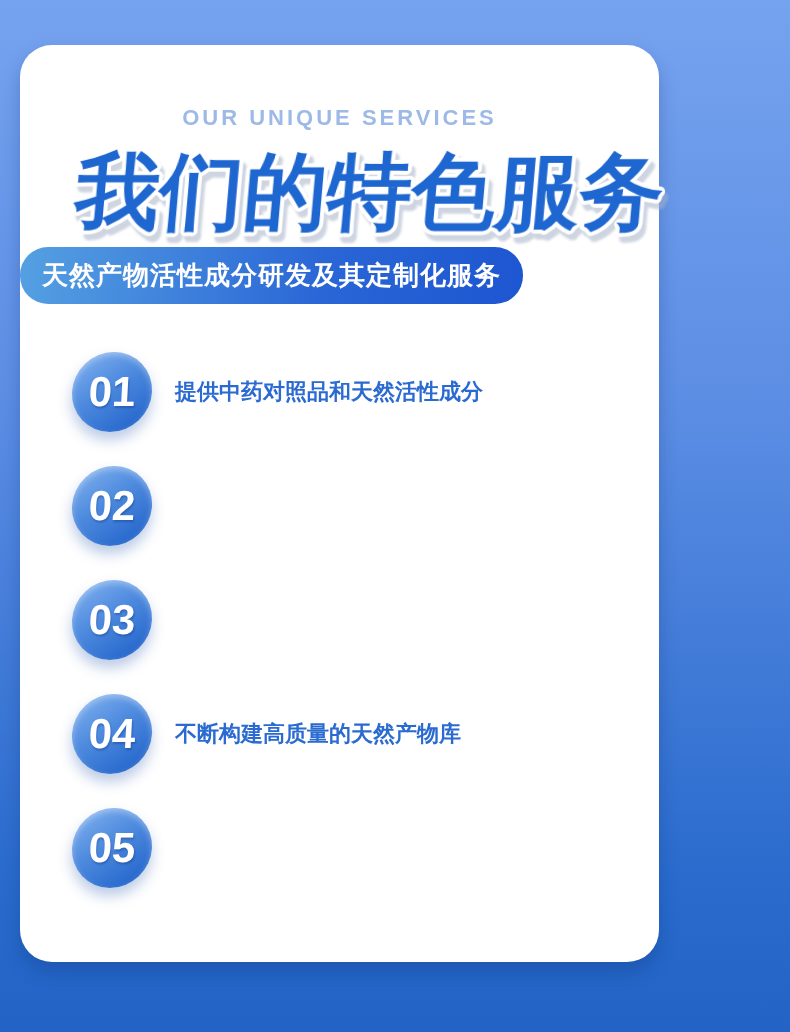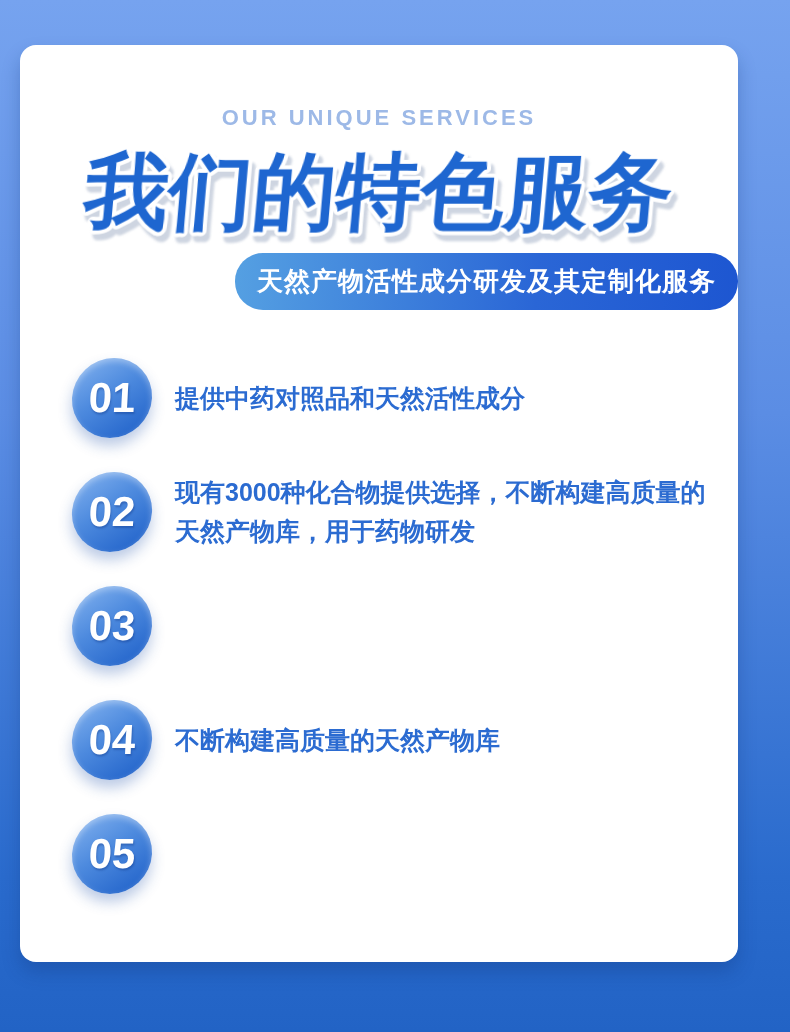--- a/index.html
+++ b/index.html
@@ -10,41 +10,41 @@
     --item-text:#2b6bd1;
   }
   *{margin:0;padding:0;box-sizing:border-box;}
   html,body{width:790px;height:1032px;}
   body{
     font-family:"Liberation Sans","DejaVu Sans",sans-serif;
     background:linear-gradient(180deg,var(--bg-top) 0%,#5b8de4 40%,#2a6bcd 85%,var(--bg-bottom) 100%);
     overflow:hidden;position:relative;
   }
   .card{
-    position:absolute;left:20px;top:45px;width:718px;height:917px;
-    background:#ffffff;border-radius:16px;
+    position:absolute;left:20px;top:45px;width:639px;height:917px;
+    background:#ffffff;border-radius:32px;
     box-shadow:0 10px 18px rgba(16,50,120,.28);
   }
   .eyebrow{
     margin-top:60px;text-align:center;
     color:var(--eyebrow);font-size:22px;font-weight:700;letter-spacing:3px;
   }
   .title-wrap{
     margin-top:4px;text-align:center;
     transform:skewX(-5deg);
     filter:drop-shadow(4px 6px 1px rgba(165,178,200,.55));
   }
   .title-svg{display:block;margin:0 auto;}
   .title-text{
     font-family:"Liberation Sans","DejaVu Sans",sans-serif;
     font-size:84px;font-weight:900;
     fill:var(--accent);stroke:#ffffff;stroke-width:8;
     paint-order:stroke fill;stroke-linejoin:round;
   }
-  .banner-row{text-align:right;margin-top:6px;}
+  .banner-row{text-align:left;}
   .banner{
     display:inline-block;
     background:linear-gradient(95deg,var(--pill-from) 0%,#2a66d6 60%,var(--pill-to) 100%);
     color:#ffffff;font-size:26px;font-weight:700;
     padding:11px 22px;border-radius:28px;letter-spacing:1px;
   }
   .services{
     margin:48px 0 0 52px;width:648px;
     display:flex;flex-direction:column;gap:34px;
     list-style:none;
@@ -53,21 +53,21 @@
   .num-badge{
     flex:0 0 80px;width:80px;height:80px;border-radius:50%;
     background:linear-gradient(145deg,var(--circle-from) 0%,#4d8ade 45%,var(--circle-to) 100%);
     box-shadow:0 8px 14px rgba(30,80,170,.30), inset 0 3px 6px rgba(255,255,255,.35);
     display:flex;align-items:center;justify-content:center;
     color:#ffffff;font-size:42px;font-weight:800;
     text-shadow:1px 2px 2px rgba(20,60,140,.40);
     transform:skewX(-3deg);
   }
   .service-text{
-    color:var(--item-text);font-size:25px;font-weight:700;
+    color:var(--item-text);font-size:22px;font-weight:700;
     line-height:1.55;max-width:565px;
   }
 </style>
 </head>
 <body>
 
 <div class="card">
 
   <div class="eyebrow">OUR UNIQUE SERVICES</div>
 
@@ -81,21 +81,20 @@
     <span class="banner">天然产物活性成分研发及其定制化服务</span>
   </div>
 
   <ul class="services">
     <li class="service-item">
       <span class="num-badge">01</span>
       <span class="service-text">提供中药对照品和天然活性成分</span>
     </li>
     <li class="service-item">
       <span class="num-badge">02</span>
-      <span class="service-text">现有3000种化合物提供选择，不断构建高质量的天然产物库，用于药物研发</span>
     </li>
     <li class="service-item">
       <span class="num-badge">03</span>
     </li>
     <li class="service-item">
       <span class="num-badge">04</span>
       <span class="service-text">不断构建高质量的天然产物库</span>
     </li>
     <li class="service-item">
       <span class="num-badge">05</span>

